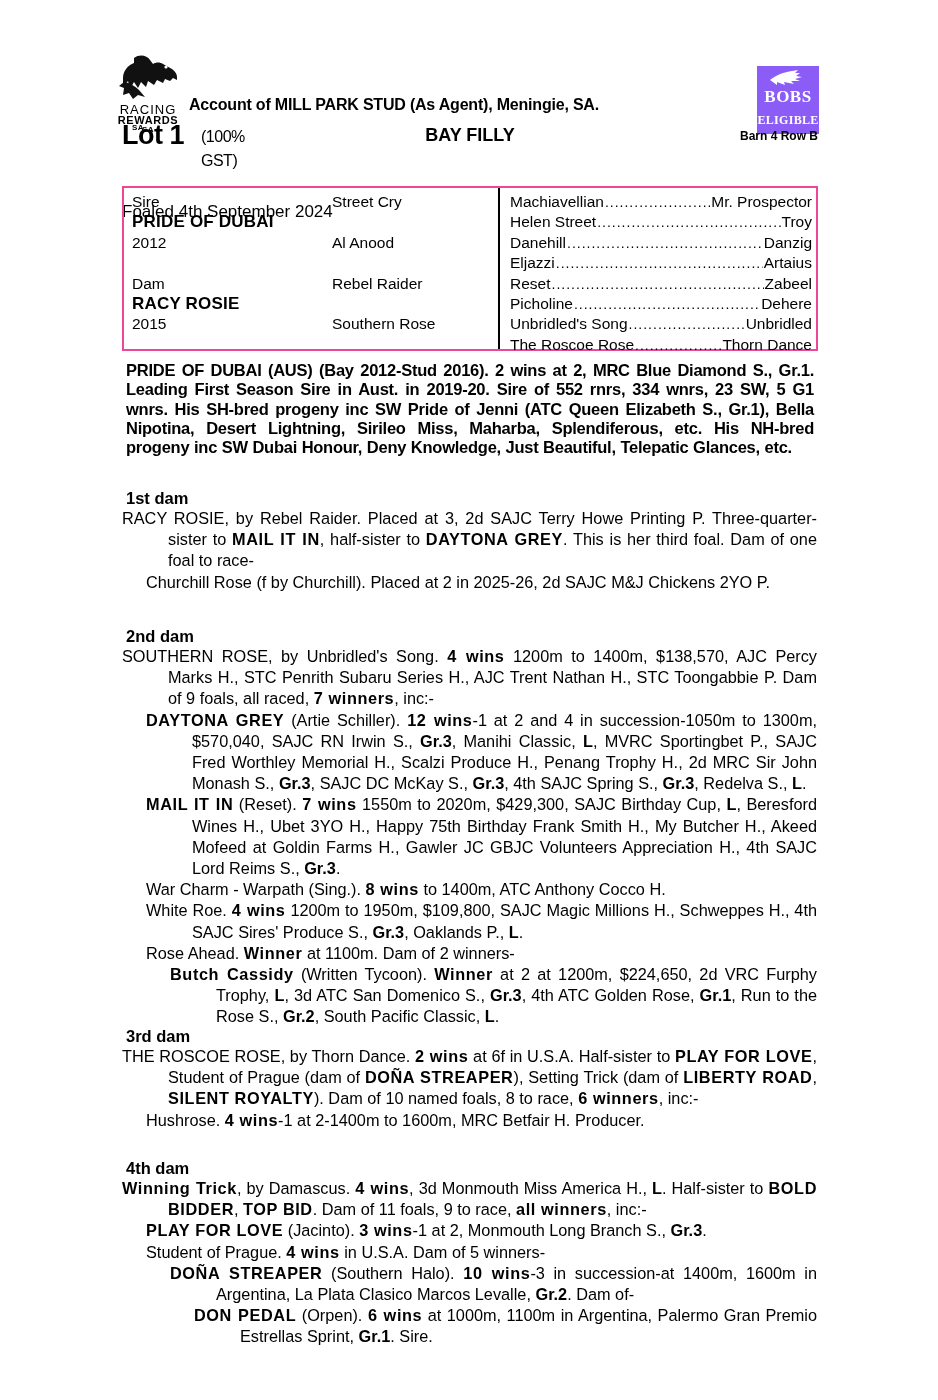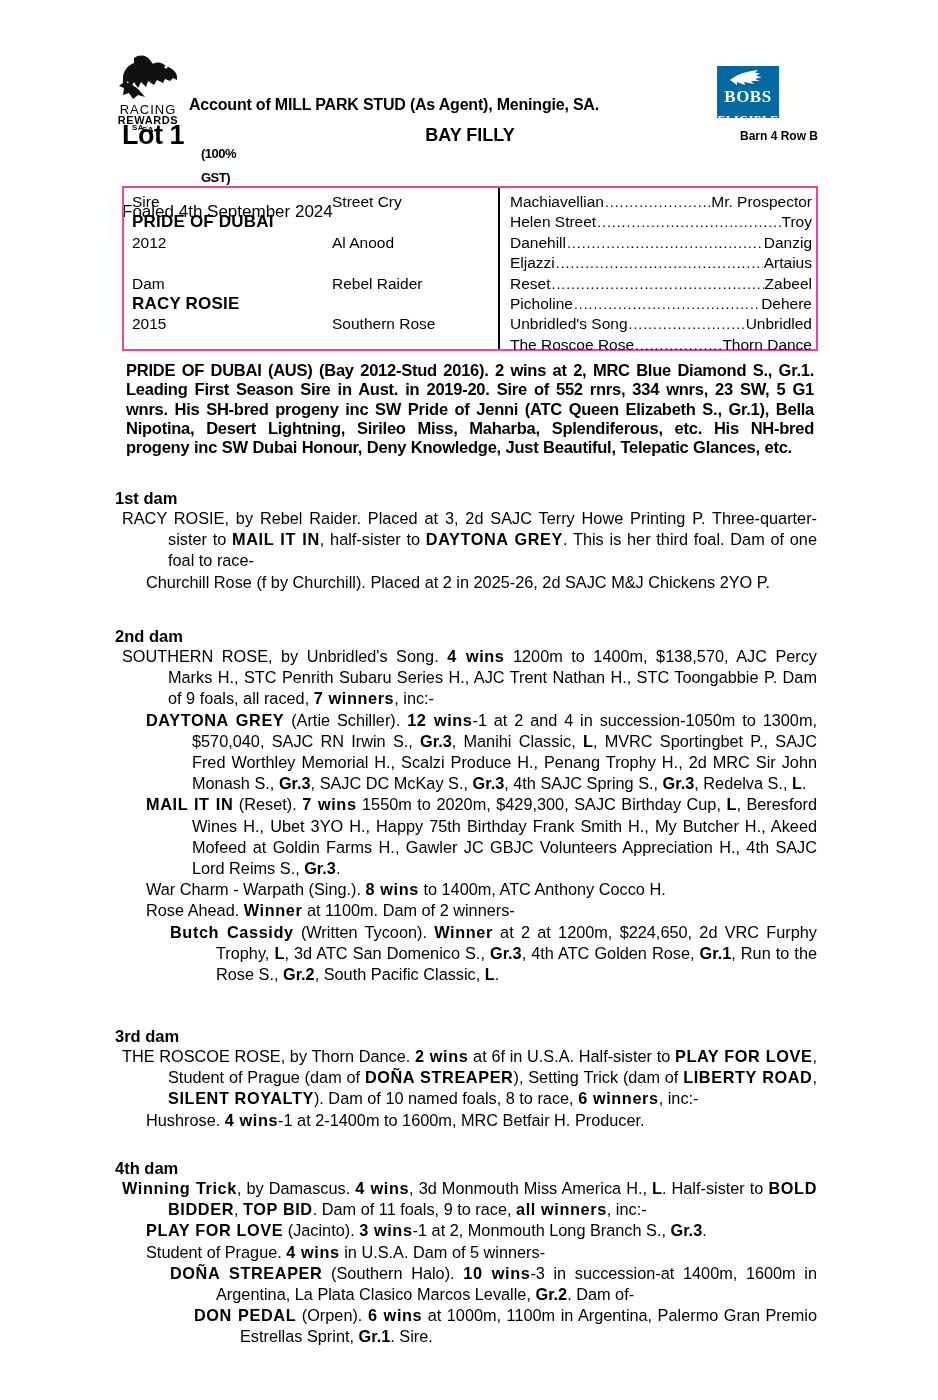--- a/index.html
+++ b/index.html
@@ -43,25 +43,25 @@
     line-height: 10px;
     letter-spacing: 0.4px;
     margin-top: 1px;
   }
   .rr-text .l1 { font-weight: normal; font-size: 13px; letter-spacing: 1px;}
   .rr-text .l2 { font-weight: bold; font-size: 11px; letter-spacing: 0.6px;}
   .rr-text .l3 { font-weight: bold; font-size: 8px; }
 
   .bobs-logo {
     position: absolute;
-    left: 717px;
+    left: 757px;
     top: 66px;
     width: 62px;
-    height: 52px;
-    background: #0369a1;
+    height: 68px;
+    background: #8b5cf6;
     color: #fff;
     text-align: center;
   }
   .bobs-logo .horse { margin-top: 3px; }
   .bobs-logo .b-main {
     font-family: "Liberation Serif", serif;
     font-weight: bold;
     font-size: 17px;
     line-height: 15px;
     letter-spacing: 0.5px;
@@ -106,24 +106,24 @@
     position: absolute;
     left: 10px;
     top: -7px;
     font-size: 8px;
     font-weight: bold;
     letter-spacing: 0.3px;
   }
   .lot-gst {
     position: absolute;
     left: 79px;
-    top: 22px;
-    font-size: 13px;
+    top: 5px;
+    font-size: 16px;
     line-height: 24px;
-    font-weight: bold;
+    font-weight: normal;
   }
   .sex-title {
     position: absolute;
     left: 0; top: 0;
     width: 696px;
     text-align: center;
     font-weight: bold;
     font-size: 18px;
     line-height: 30px;
     letter-spacing: 0px;
@@ -221,21 +221,21 @@
     font-size: 16.5px;
     line-height: 19.3px;
     text-align: justify;
     letter-spacing: -0.25px;
     word-spacing: 0.3px;
   }
 
   
   .dam-head {
     position: absolute;
-    left: 115px;
+    left: 126px;
     font-weight: bold;
     font-size: 16.5px;
     line-height: 20px;
   }
   .blk {
     position: absolute;
     left: 122px;
     width: 695px;
     font-size: 16.3px;
     line-height: 21.2px;
@@ -380,20 +380,21 @@
       <div class="blk" style="top: 508px;">
         <p class="lvl0"><span>RACY ROSIE, by Rebel Raider. Placed at 3, 2d SAJC Terry Howe Printing P. Three-quarter-sister to </span><span class="bw">MAIL IT IN</span><span>, half-sister to </span><span class="bw">DAYTONA GREY</span><span>. This is her third foal. Dam of one foal to race-</span></p>
         <p class="lvl1"><span>Churchill Rose (f by Churchill). Placed at 2 in 2025-26, 2d SAJC M&amp;J Chickens 2YO P.</span></p>
       </div>
       <div class="dam-head" style="top: 626px;">2nd dam</div>
       <div class="blk" style="top: 646px;">
         <p class="lvl0"><span>SOUTHERN ROSE, by Unbridled's Song. </span><span class="bw">4 wins</span><span> 1200m to 1400m, $138,570, AJC Percy Marks H., STC Penrith Subaru Series H., AJC Trent Nathan H., STC Toongabbie P. Dam of 9 foals, all raced, </span><span class="bw">7 winners</span><span>, inc:-</span></p>
         <p class="lvl1"><span class="bw">DAYTONA GREY</span><span> (Artie Schiller). </span><span class="bw">12 wins</span><span>-1 at 2 and 4 in succession-1050m to 1300m, $570,040, SAJC RN Irwin S., </span><span class="b">Gr.3</span><span>, Manihi Classic, </span><span class="b">L</span><span>, MVRC Sportingbet P., SAJC Fred Worthley Memorial H., Scalzi Produce H., Penang Trophy H., 2d MRC Sir John Monash S., </span><span class="b">Gr.3</span><span>, SAJC DC McKay S., </span><span class="b">Gr.3</span><span>, 4th SAJC Spring S., </span><span class="b">Gr.3</span><span>, Redelva S., </span><span class="b">L</span><span>.</span></p>
         <p class="lvl1"><span class="bw">MAIL IT IN</span><span> (Reset). </span><span class="bw">7 wins</span><span> 1550m to 2020m, $429,300, SAJC Birthday Cup, </span><span class="b">L</span><span>, Beresford Wines H., Ubet 3YO H., Happy 75th Birthday Frank Smith H., My Butcher H., Akeed Mofeed at Goldin Farms H., Gawler JC GBJC Volunteers Appreciation H., 4th SAJC Lord Reims S., </span><span class="b">Gr.3</span><span>.</span></p>
         <p class="lvl1"><span>War Charm - Warpath (Sing.). </span><span class="bw">8 wins</span><span> to 1400m, ATC Anthony Cocco H.</span></p>
+        <p class="lvl1"><span>White Roe. </span><span class="bw">4 wins</span><span> 1200m to 1950m, $109,800, SAJC Magic Millions H., Schweppes H., 4th SAJC Sires' Produce S., </span><span class="b">Gr.3</span><span>, Oaklands P., </span><span class="b">L</span><span>.</span></p>
         <p class="lvl1"><span>Rose Ahead. </span><span class="bw">Winner</span><span> at 1100m. Dam of 2 winners-</span></p>
         <p class="lvl2"><span class="bw">Butch Cassidy</span><span> (Written Tycoon). </span><span class="bw">Winner</span><span> at 2 at 1200m, $224,650, 2d VRC Furphy Trophy, </span><span class="b">L</span><span>, 3d ATC San Domenico S., </span><span class="b">Gr.3</span><span>, 4th ATC Golden Rose, </span><span class="b">Gr.1</span><span>, Run to the Rose S., </span><span class="b">Gr.2</span><span>, South Pacific Classic, </span><span class="b">L</span><span>.</span></p>
       </div>
       <div class="dam-head" style="top: 1026px;">3rd dam</div>
       <div class="blk" style="top: 1046px;">
         <p class="lvl0"><span>THE ROSCOE ROSE, by Thorn Dance. </span><span class="bw">2 wins</span><span> at 6f in U.S.A. Half-sister to </span><span class="bw">PLAY FOR LOVE</span><span>, Student of Prague (dam of </span><span class="bw">DOÑA STREAPER</span><span>), Setting Trick (dam of </span><span class="bw">LIBERTY ROAD</span><span>, </span><span class="bw">SILENT ROYALTY</span><span>). Dam of 10 named foals, 8 to race, </span><span class="bw">6 winners</span><span>, inc:-</span></p>
         <p class="lvl1"><span>Hushrose. </span><span class="bw">4 wins</span><span>-1 at 2-1400m to 1600m, MRC Betfair H. Producer.</span></p>
       </div>
       <div class="dam-head" style="top: 1158px;">4th dam</div>
       <div class="blk" style="top: 1178px;">

